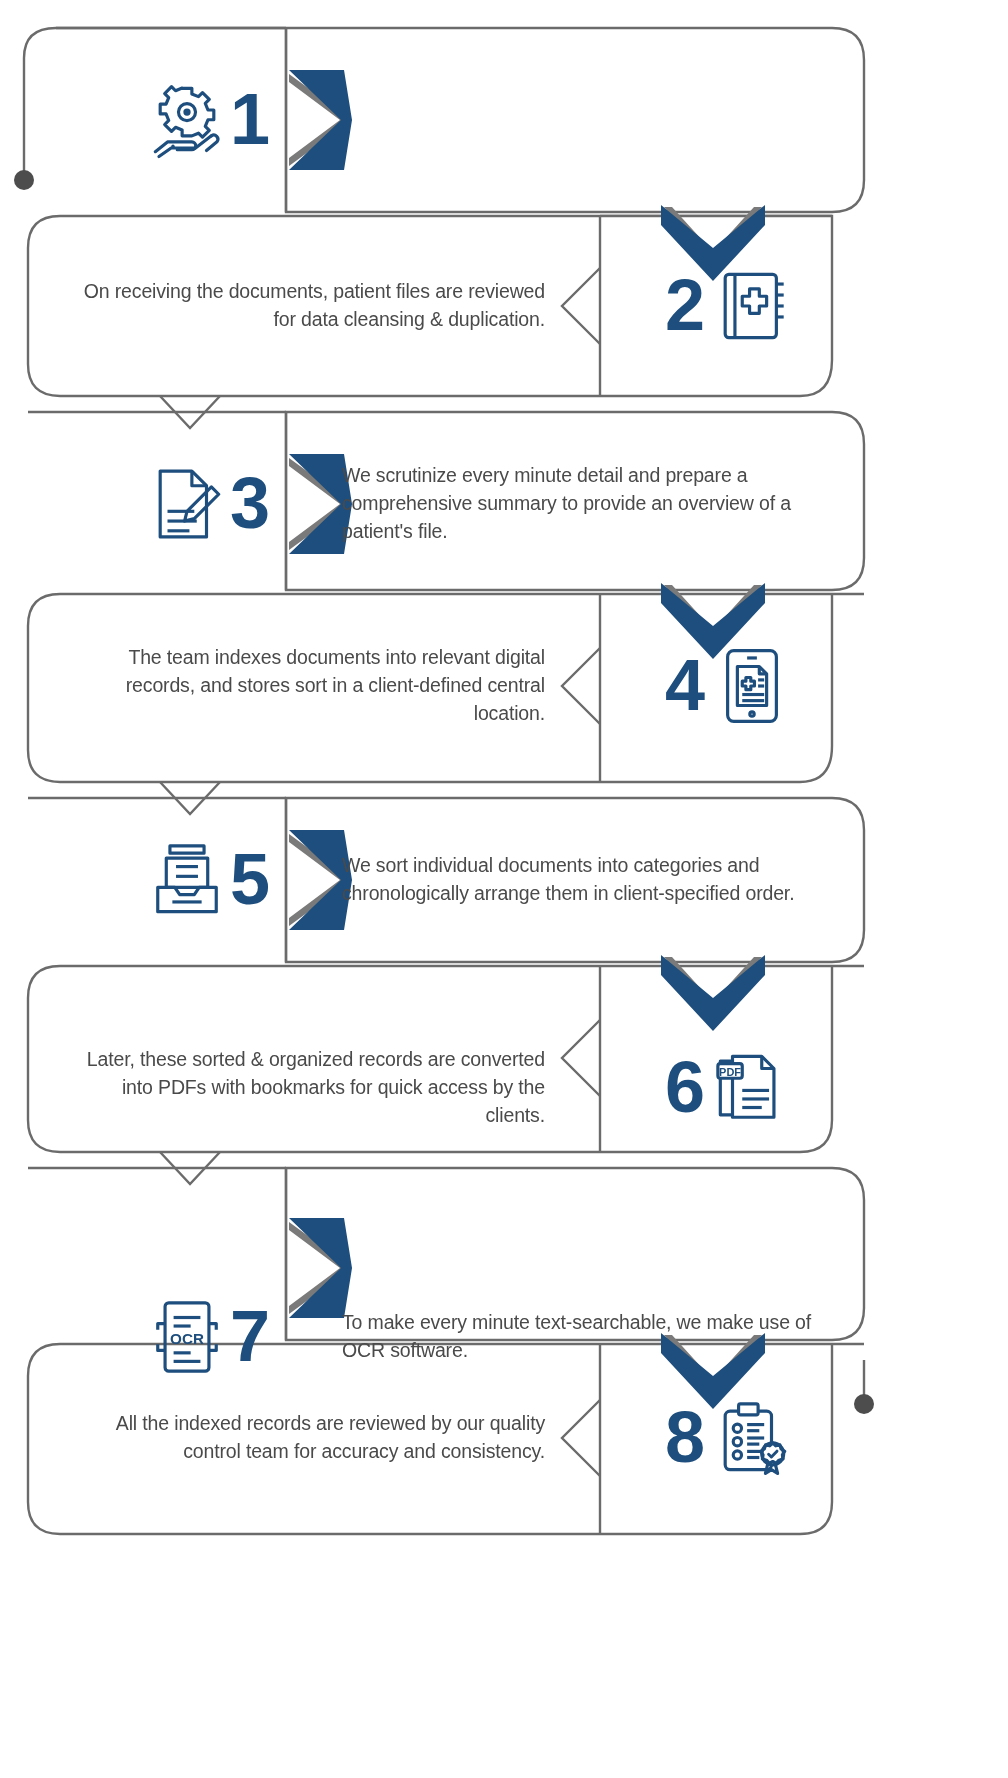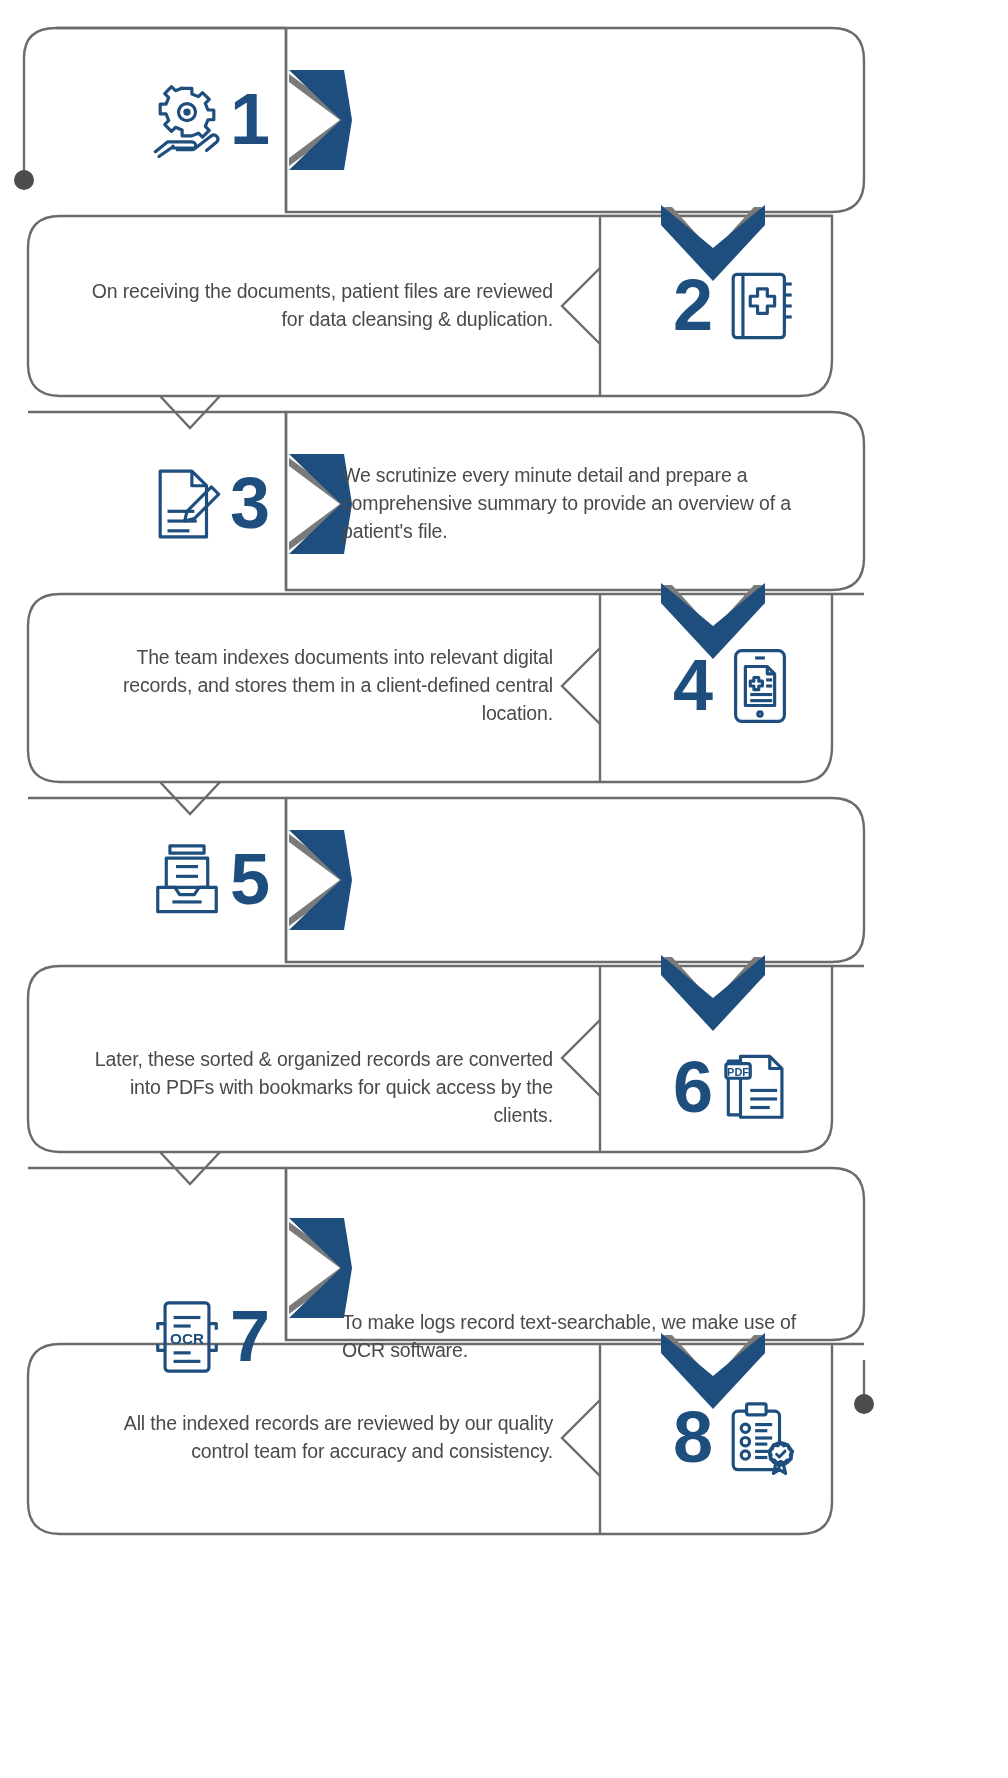--- a/index.html
+++ b/index.html
@@ -45,21 +45,20 @@
     text-align: left;
   }
   
   .row-right {
     justify-content: flex-start;
   }
   .row-right .step-text {
     width: 545px;
     padding-left: 60px;
     text-align: right;
-    margin-left: 8px;
   }
   .row-right .icon-num {
     display: flex;
     align-items: center;
     justify-content: flex-start;
     width: 330px;
     padding-left: 120px;
     gap: 8px;
   }
   .step-text {
@@ -233,21 +232,21 @@
           <line x1="16" y1="54" x2="34" y2="54"></line>
           <path d="M52,18 l6,6 -20,20 -8,2 2,-8 Z"></path>
         </g>
       </svg>
       <span class="step-num">3</span>
     </div>
     <div class="step-text">We scrutinize every minute detail and prepare a comprehensive summary to provide an overview of a patient's file.</div>
   </div>
 
   <div class="step-row row-right" style="top:626px;height:120px;">
-    <div class="step-text">The team indexes documents into relevant digital records, and stores them in a client-defined central location.</div>
+    <div class="step-text">The team indexes documents into relevant digital records, and stores sort in a client-defined central location.</div>
     <div class="icon-num">
       <span class="step-num">4</span>
       <svg class="step-icon" viewBox="0 0 64 64">
         <g fill="none" stroke="#1d4e7d" stroke-width="2.6" stroke-linejoin="round">
           <rect x="12" y="3" width="40" height="58" rx="5"></rect>
           <line x1="28" y1="9" x2="36" y2="9"></line>
           <circle cx="32" cy="55" r="1.8"></circle>
           <path d="M20,16 h18 l6,6 v26 H20 Z"></path>
           <path d="M38,16 v6 h6"></path>
           <path d="M24,28 h3 v-3 h4 v3 h3 v4 h-3 v3 h-4 v-3 h-3 Z"></path>
@@ -267,20 +266,21 @@
           <rect x="18" y="4" width="28" height="6"></rect>
           <path d="M15,14 h34 v24 H15 Z"></path>
           <line x1="23" y1="21" x2="41" y2="21"></line>
           <line x1="23" y1="29" x2="41" y2="29"></line>
           <path d="M8,38 h14 l4,6 h12 l4,-6 h14 v20 H8 Z"></path>
           <line x1="20" y1="50" x2="44" y2="50"></line>
         </g>
       </svg>
       <span class="step-num">5</span>
     </div>
+    <div class="step-text">We sort individual documents into categories and chronologically arrange them in client-specified order.</div>
   </div>
 
   <div class="step-row row-right" style="top:1028px;height:120px;">
     <div class="step-text">Later, these sorted &amp; organized records are converted into PDFs with bookmarks for quick access by the clients.</div>
     <div class="icon-num">
       <span class="step-num">6</span>
       <svg class="step-icon" viewBox="0 0 64 64">
         <g fill="none" stroke="#1d4e7d" stroke-width="2.6" stroke-linejoin="round">
           <path d="M6,10 h22 l8,8 v36 H6 Z"></path>
           <path d="M16,6 h24 l10,10 v40 H16 Z" fill="#fff"></path>
@@ -306,21 +306,21 @@
           <line x1="21" y1="52" x2="43" y2="52"></line>
           <path d="M8,26 v-5 h6"></path>
           <path d="M8,38 v5 h6"></path>
           <path d="M56,26 v-5 h-6"></path>
           <path d="M56,38 v5 h-6"></path>
         </g>
         <text x="32" y="37.5" text-anchor="middle" font-family="Liberation Sans, sans-serif" font-size="12.5" font-weight="700" fill="#1d4e7d">OCR</text>
       </svg>
       <span class="step-num">7</span>
     </div>
-    <div class="step-text">To make logs record text-searchable, we make use of OCR software.</div>
+    <div class="step-text">To make every minute text-searchable, we make use of OCR software.</div>
   </div>
 
   <div class="step-row row-right" style="top:1378px;height:120px;">
     <div class="step-text">All the indexed records are reviewed by our quality control team for accuracy and consistency.</div>
     <div class="icon-num">
       <span class="step-num">8</span>
       <svg class="step-icon" viewBox="0 0 64 64">
         <g fill="none" stroke="#1d4e7d" stroke-width="2.6" stroke-linejoin="round">
           <rect x="10" y="10" width="38" height="48" rx="4"></rect>
           <rect x="21" y="4" width="16" height="9" rx="1.5" fill="#fff"></rect>

